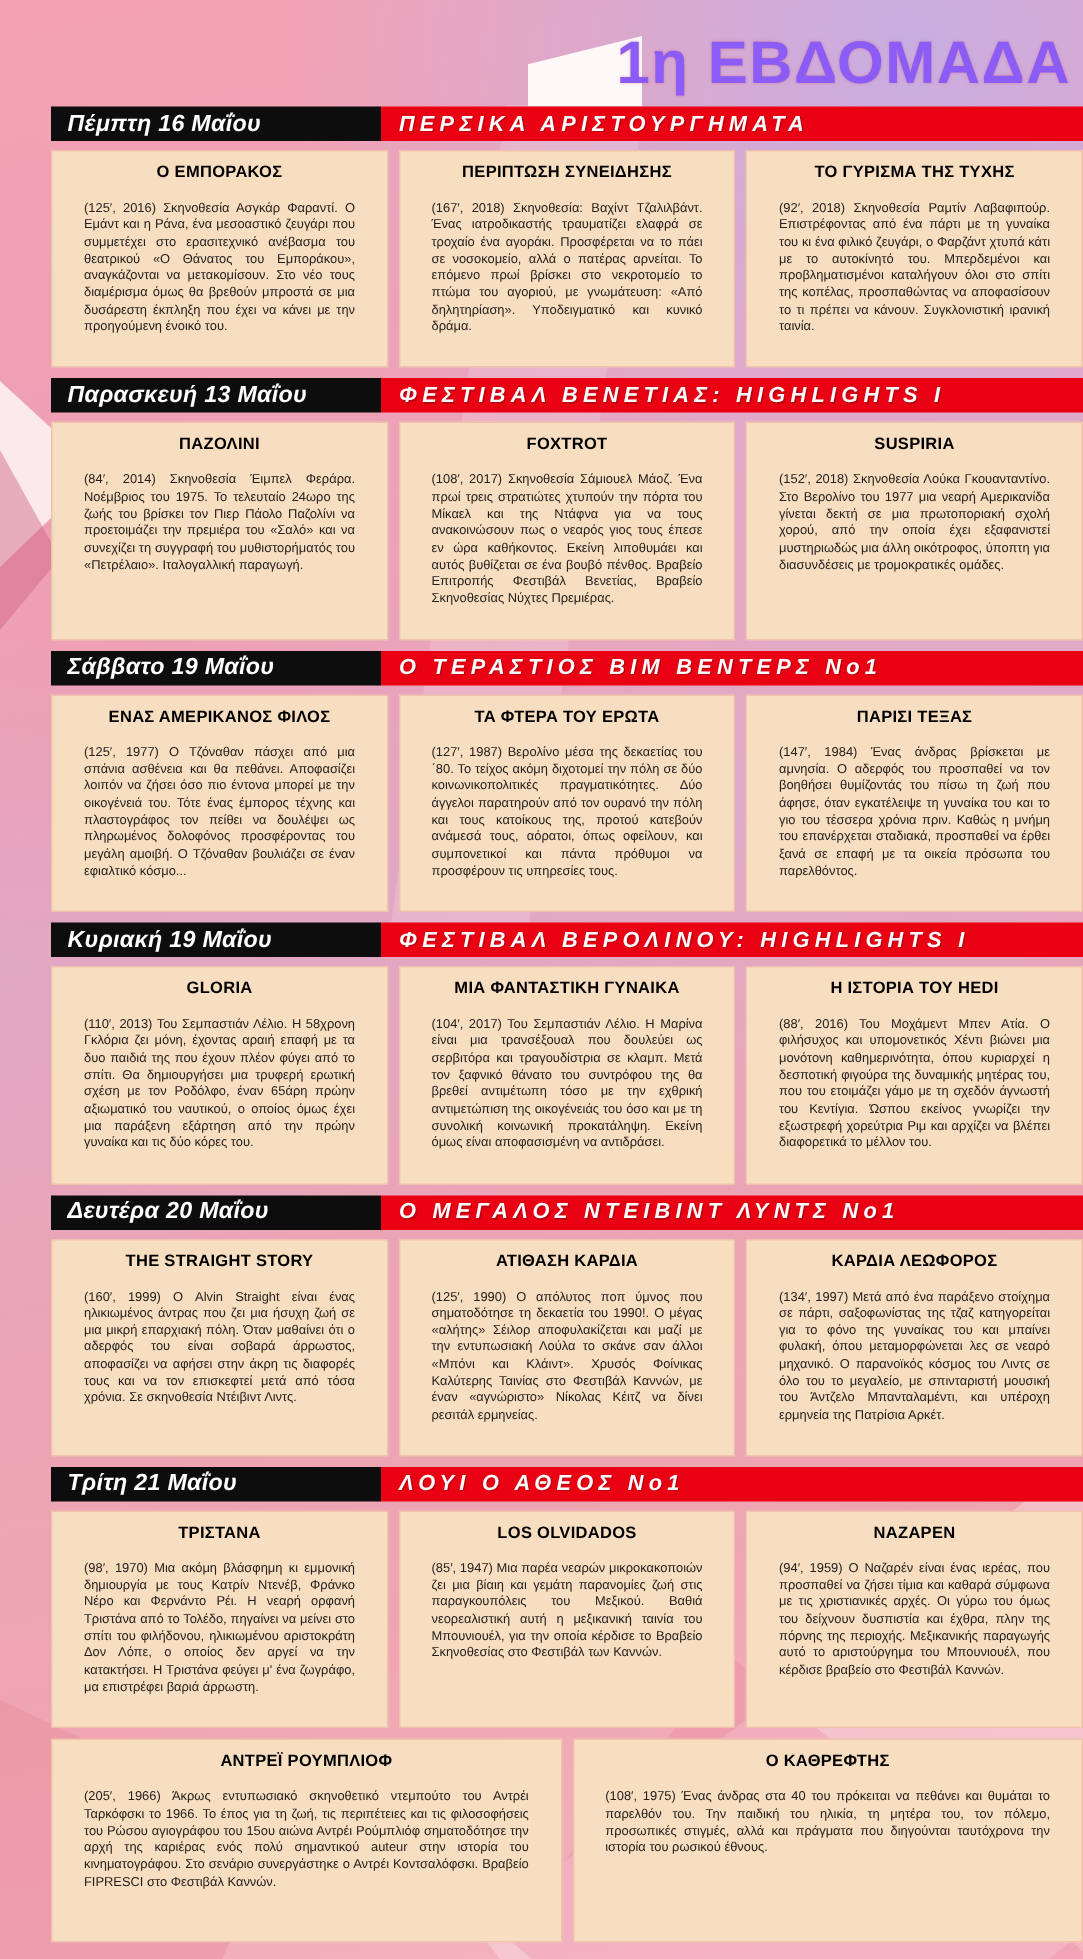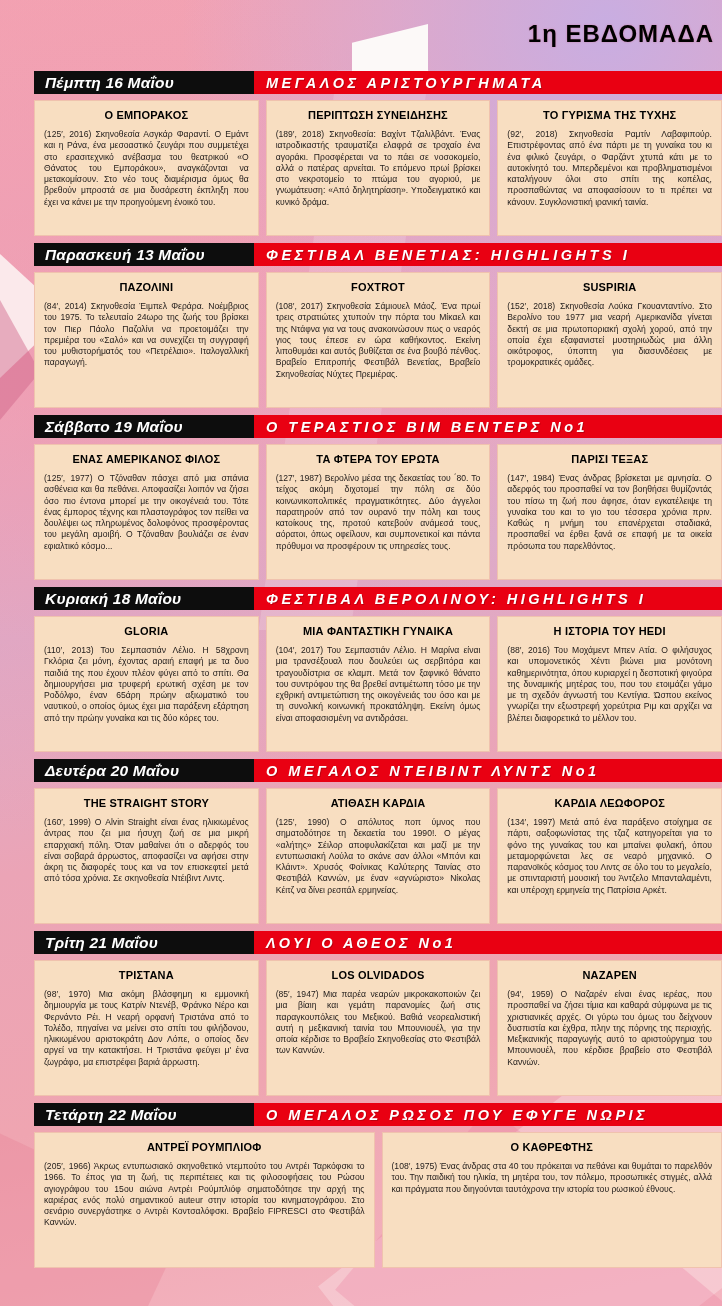--- a/index.html
+++ b/index.html
@@ -18,21 +18,21 @@
   #decor-left-wedge{left:0;top:246px;width:66px;height:132px;background:#fdf6f4;opacity:.85;
     clip-path:polygon(0 6%,100% 52%,0 100%);}
   #decor-left-accent{left:0;top:300px;width:40px;height:120px;background:#cf6288;opacity:.45;
     clip-path:polygon(0 0,100% 60%,0 100%);}
   #decor-bottom-ribbon{right:-120px;bottom:-50px;width:500px;height:250px;background:rgba(255,255,255,.28);transform:rotate(-38deg);}
   #decor-bottom-ribbon2{right:-70px;bottom:-150px;width:430px;height:240px;background:rgba(235,125,160,.30);transform:rotate(40deg);}
   #decor-left-bottom{left:-60px;bottom:-40px;width:220px;height:180px;background:rgba(232,130,150,.35);transform:rotate(25deg);}
 
   #week-label{
     position:absolute;top:20px;right:8px;z-index:2;
-    color:#000000;font-size:24px;font-weight:bold;letter-spacing:1px;
+    color:#8b5cf6;font-size:40px;font-weight:bold;letter-spacing:1px;
     text-shadow:0 0 2px rgba(215,40,70,.35);
   }
   #program-grid{position:absolute;left:34px;top:71px;width:688px;z-index:1;}
   .row{margin-bottom:7px;}
   .bar{display:flex;height:23px;}
   .day{
     width:220px;flex:0 0 220px;box-sizing:border-box;background:#0d0d0d;color:#fff;
     font-weight:bold;font-style:italic;font-size:15.5px;
     display:flex;align-items:center;padding-left:11px;letter-spacing:.2px;
   }
@@ -46,51 +46,51 @@
   .card{
     flex:1;box-sizing:border-box;min-height:136px;
     background:#f8dec1;border:1px solid rgba(215,110,120,.25);
     padding:5px 9px 9px;
   }
   .card .title{
     margin:3px 0 8px;text-align:center;color:#000;
     font-size:11px;font-weight:bold;letter-spacing:.2px;
   }
   .card .desc{
-    margin:0;color:#25201e;font-size:8.6px;line-height:11.3px;
+    margin:12px;color:#25201e;font-size:8.6px;line-height:11.3px;
     text-align:justify;
   }
 </style>
 </head>
 <body>
 
 <div class="shape" id="decor-top-wedge"></div>
 <div class="shape" id="decor-big-one"></div>
 <div class="shape" id="decor-left-wedge"></div>
 <div class="shape" id="decor-left-accent"></div>
 <div class="shape" id="decor-bottom-ribbon"></div>
 <div class="shape" id="decor-bottom-ribbon2"></div>
 <div class="shape" id="decor-left-bottom"></div>
 
 <div id="week-label">1η ΕΒΔΟΜΑΔΑ</div>
 
 <main id="program-grid">
     <section class="row">
       <div class="bar">
         <div class="day">Πέμπτη 16 Μαΐου</div>
-        <div class="theme">ΜΕΓΑΛΟΣ ΑΡΙΣΤΟΥΡΓΗΜΑΤΑ</div>
+        <div class="theme">ΠΕΡΣΙΚΑ ΑΡΙΣΤΟΥΡΓΗΜΑΤΑ</div>
       </div>
       <div class="cards">
         <article class="card">
           <h3 class="title">Ο ΕΜΠΟΡΑΚΟΣ</h3>
           <p class="desc">(125′, 2016) Σκηνοθεσία Ασγκάρ Φαραντί. Ο Εμάντ και η Ράνα, ένα μεσοαστικό ζευγάρι που συμμετέχει στο ερασιτεχνικό ανέβασμα του θεατρικού «Ο Θάνατος του Εμποράκου», αναγκάζονται να μετακομίσουν. Στο νέο τους διαμέρισμα όμως θα βρεθούν μπροστά σε μια δυσάρεστη έκπληξη που έχει να κάνει με την προηγούμενη ένοικό του.</p>
         </article>
         <article class="card">
           <h3 class="title">ΠΕΡΙΠΤΩΣΗ ΣΥΝΕΙΔΗΣΗΣ</h3>
-          <p class="desc">(189′, 2018) Σκηνοθεσία: Βαχίντ Τζαλιλβάντ. Ένας ιατροδικαστής τραυματίζει ελαφρά σε τροχαίο ένα αγοράκι. Προσφέρεται να το πάει σε νοσοκομείο, αλλά ο πατέρας αρνείται. Το επόμενο πρωί βρίσκει στο νεκροτομείο το πτώμα του αγοριού, με γνωμάτευση: «Από δηλητηρίαση». Υποδειγματικό και κυνικό δράμα.</p>
+          <p class="desc">(167′, 2018) Σκηνοθεσία: Βαχίντ Τζαλιλβάντ. Ένας ιατροδικαστής τραυματίζει ελαφρά σε τροχαίο ένα αγοράκι. Προσφέρεται να το πάει σε νοσοκομείο, αλλά ο πατέρας αρνείται. Το επόμενο πρωί βρίσκει στο νεκροτομείο το πτώμα του αγοριού, με γνωμάτευση: «Από δηλητηρίαση». Υποδειγματικό και κυνικό δράμα.</p>
         </article>
         <article class="card">
           <h3 class="title">ΤΟ ΓΥΡΙΣΜΑ ΤΗΣ ΤΥΧΗΣ</h3>
           <p class="desc">(92′, 2018) Σκηνοθεσία Ραμτίν Λαβαφιπούρ. Επιστρέφοντας από ένα πάρτι με τη γυναίκα του κι ένα φιλικό ζευγάρι, ο Φαρζάντ χτυπά κάτι με το αυτοκίνητό του. Μπερδεμένοι και προβληματισμένοι καταλήγουν όλοι στο σπίτι της κοπέλας, προσπαθώντας να αποφασίσουν το τι πρέπει να κάνουν. Συγκλονιστική ιρανική ταινία.</p>
         </article>
       </div>
     </section>
     <section class="row">
       <div class="bar">
         <div class="day">Παρασκευή 13 Μαΐου</div>
@@ -126,21 +126,21 @@
           <p class="desc">(127′, 1987) Βερολίνο μέσα της δεκαετίας του ΄80. Το τείχος ακόμη διχοτομεί την πόλη σε δύο κοινωνικοπολιτικές πραγματικότητες. Δύο άγγελοι παρατηρούν από τον ουρανό την πόλη και τους κατοίκους της, προτού κατεβούν ανάμεσά τους, αόρατοι, όπως οφείλουν, και συμπονετικοί και πάντα πρόθυμοι να προσφέρουν τις υπηρεσίες τους.</p>
         </article>
         <article class="card">
           <h3 class="title">ΠΑΡΙΣΙ ΤΕΞΑΣ</h3>
           <p class="desc">(147′, 1984) Ένας άνδρας βρίσκεται με αμνησία. Ο αδερφός του προσπαθεί να τον βοηθήσει θυμίζοντάς του πίσω τη ζωή που άφησε, όταν εγκατέλειψε τη γυναίκα του και το γιο του τέσσερα χρόνια πριν. Καθώς η μνήμη του επανέρχεται σταδιακά, προσπαθεί να έρθει ξανά σε επαφή με τα οικεία πρόσωπα του παρελθόντος.</p>
         </article>
       </div>
     </section>
     <section class="row">
       <div class="bar">
-        <div class="day">Κυριακή 18 Μαΐου</div>
+        <div class="day">Κυριακή 19 Μαΐου</div>
         <div class="theme">ΦΕΣΤΙΒΑΛ ΒΕΡΟΛΙΝΟΥ: HIGHLIGHTS I</div>
       </div>
       <div class="cards">
         <article class="card">
           <h3 class="title">GLORIA</h3>
           <p class="desc">(110′, 2013) Του Σεμπαστιάν Λέλιο. Η 58χρονη Γκλόρια ζει μόνη, έχοντας αραιή επαφή με τα δυο παιδιά της που έχουν πλέον φύγει από το σπίτι. Θα δημιουργήσει μια τρυφερή ερωτική σχέση με τον Ροδόλφο, έναν 65άρη πρώην αξιωματικό του ναυτικού, ο οποίος όμως έχει μια παράξενη εξάρτηση από την πρώην γυναίκα και τις δύο κόρες του.</p>
         </article>
         <article class="card">
           <h3 class="title">ΜΙΑ ΦΑΝΤΑΣΤΙΚΗ ΓΥΝΑΙΚΑ</h3>
           <p class="desc">(104′, 2017) Του Σεμπαστιάν Λέλιο. Η Μαρίνα είναι μια τρανσέξουαλ που δουλεύει ως σερβιτόρα και τραγουδίστρια σε κλαμπ. Μετά τον ξαφνικό θάνατο του συντρόφου της θα βρεθεί αντιμέτωπη τόσο με την εχθρική αντιμετώπιση της οικογένειάς του όσο και με τη συνολική κοινωνική προκατάληψη. Εκείνη όμως είναι αποφασισμένη να αντιδράσει.</p>
@@ -185,24 +185,20 @@
           <h3 class="title">LOS OLVIDADOS</h3>
           <p class="desc">(85′, 1947) Μια παρέα νεαρών μικροκακοποιών ζει μια βίαιη και γεμάτη παρανομίες ζωή στις παραγκουπόλεις του Μεξικού. Βαθιά νεορεαλιστική αυτή η μεξικανική ταινία του Μπουνιουέλ, για την οποία κέρδισε το Βραβείο Σκηνοθεσίας στο Φεστιβάλ των Καννών.</p>
         </article>
         <article class="card">
           <h3 class="title">ΝΑΖΑΡΕΝ</h3>
           <p class="desc">(94′, 1959) Ο Ναζαρέν είναι ένας ιερέας, που προσπαθεί να ζήσει τίμια και καθαρά σύμφωνα με τις χριστιανικές αρχές. Οι γύρω του όμως του δείχνουν δυσπιστία και έχθρα, πλην της πόρνης της περιοχής. Μεξικανικής παραγωγής αυτό το αριστούργημα του Μπουνιουέλ, που κέρδισε βραβείο στο Φεστιβάλ Καννών.</p>
         </article>
       </div>
     </section>
     <section class="row">
-      <div class="bar">
-        <div class="day">Τετάρτη 22 Μαΐου</div>
-        <div class="theme">Ο ΜΕΓΑΛΟΣ ΡΩΣΟΣ ΠΟΥ ΕΦΥΓΕ ΝΩΡΙΣ</div>
-      </div>
       <div class="cards">
         <article class="card">
           <h3 class="title">ΑΝΤΡΕΪ ΡΟΥΜΠΛΙΟΦ</h3>
           <p class="desc">(205′, 1966) Άκρως εντυπωσιακό σκηνοθετικό ντεμπούτο του Αντρέι Ταρκόφσκι το 1966. Το έπος για τη ζωή, τις περιπέτειες και τις φιλοσοφήσεις του Ρώσου αγιογράφου του 15ου αιώνα Αντρέι Ρούμπλιόφ σηματοδότησε την αρχή της καριέρας ενός πολύ σημαντικού auteur στην ιστορία του κινηματογράφου. Στο σενάριο συνεργάστηκε ο Αντρέι Κοντσαλόφσκι. Βραβείο FIPRESCI στο Φεστιβάλ Καννών.</p>
         </article>
         <article class="card">
           <h3 class="title">Ο ΚΑΘΡΕΦΤΗΣ</h3>
           <p class="desc">(108′, 1975) Ένας άνδρας στα 40 του πρόκειται να πεθάνει και θυμάται το παρελθόν του. Την παιδική του ηλικία, τη μητέρα του, τον πόλεμο, προσωπικές στιγμές, αλλά και πράγματα που διηγούνται ταυτόχρονα την ιστορία του ρωσικού έθνους.</p>
         </article>
       </div>

